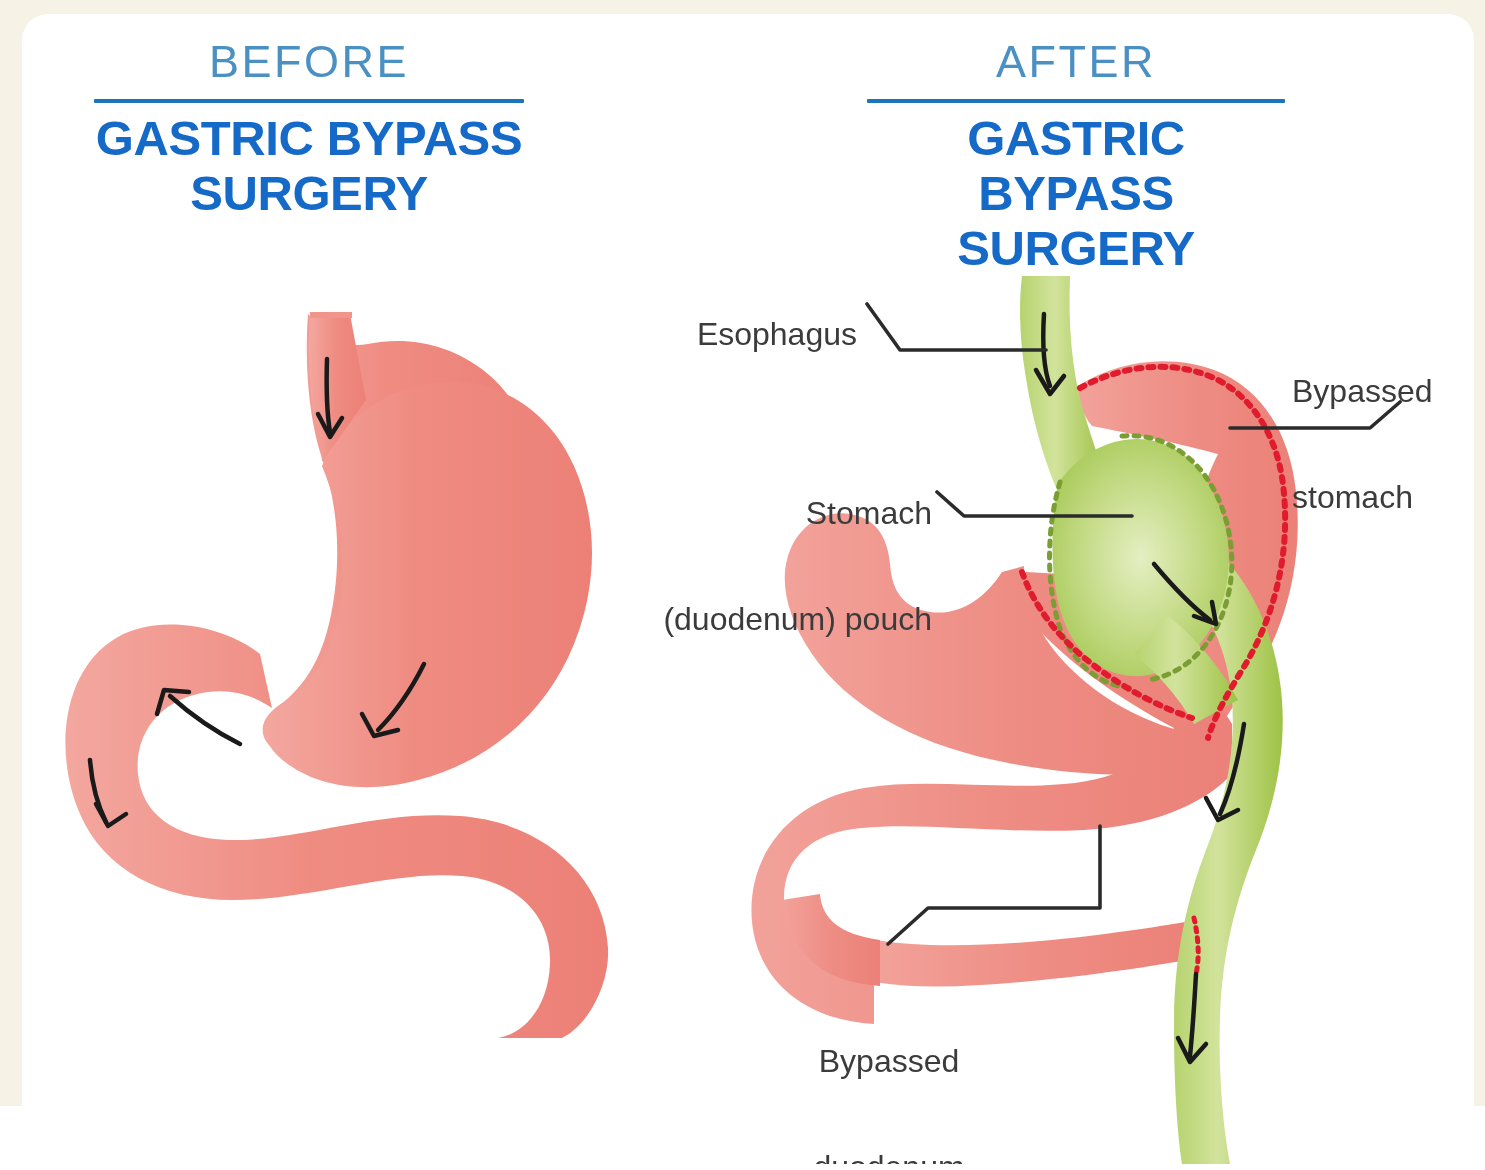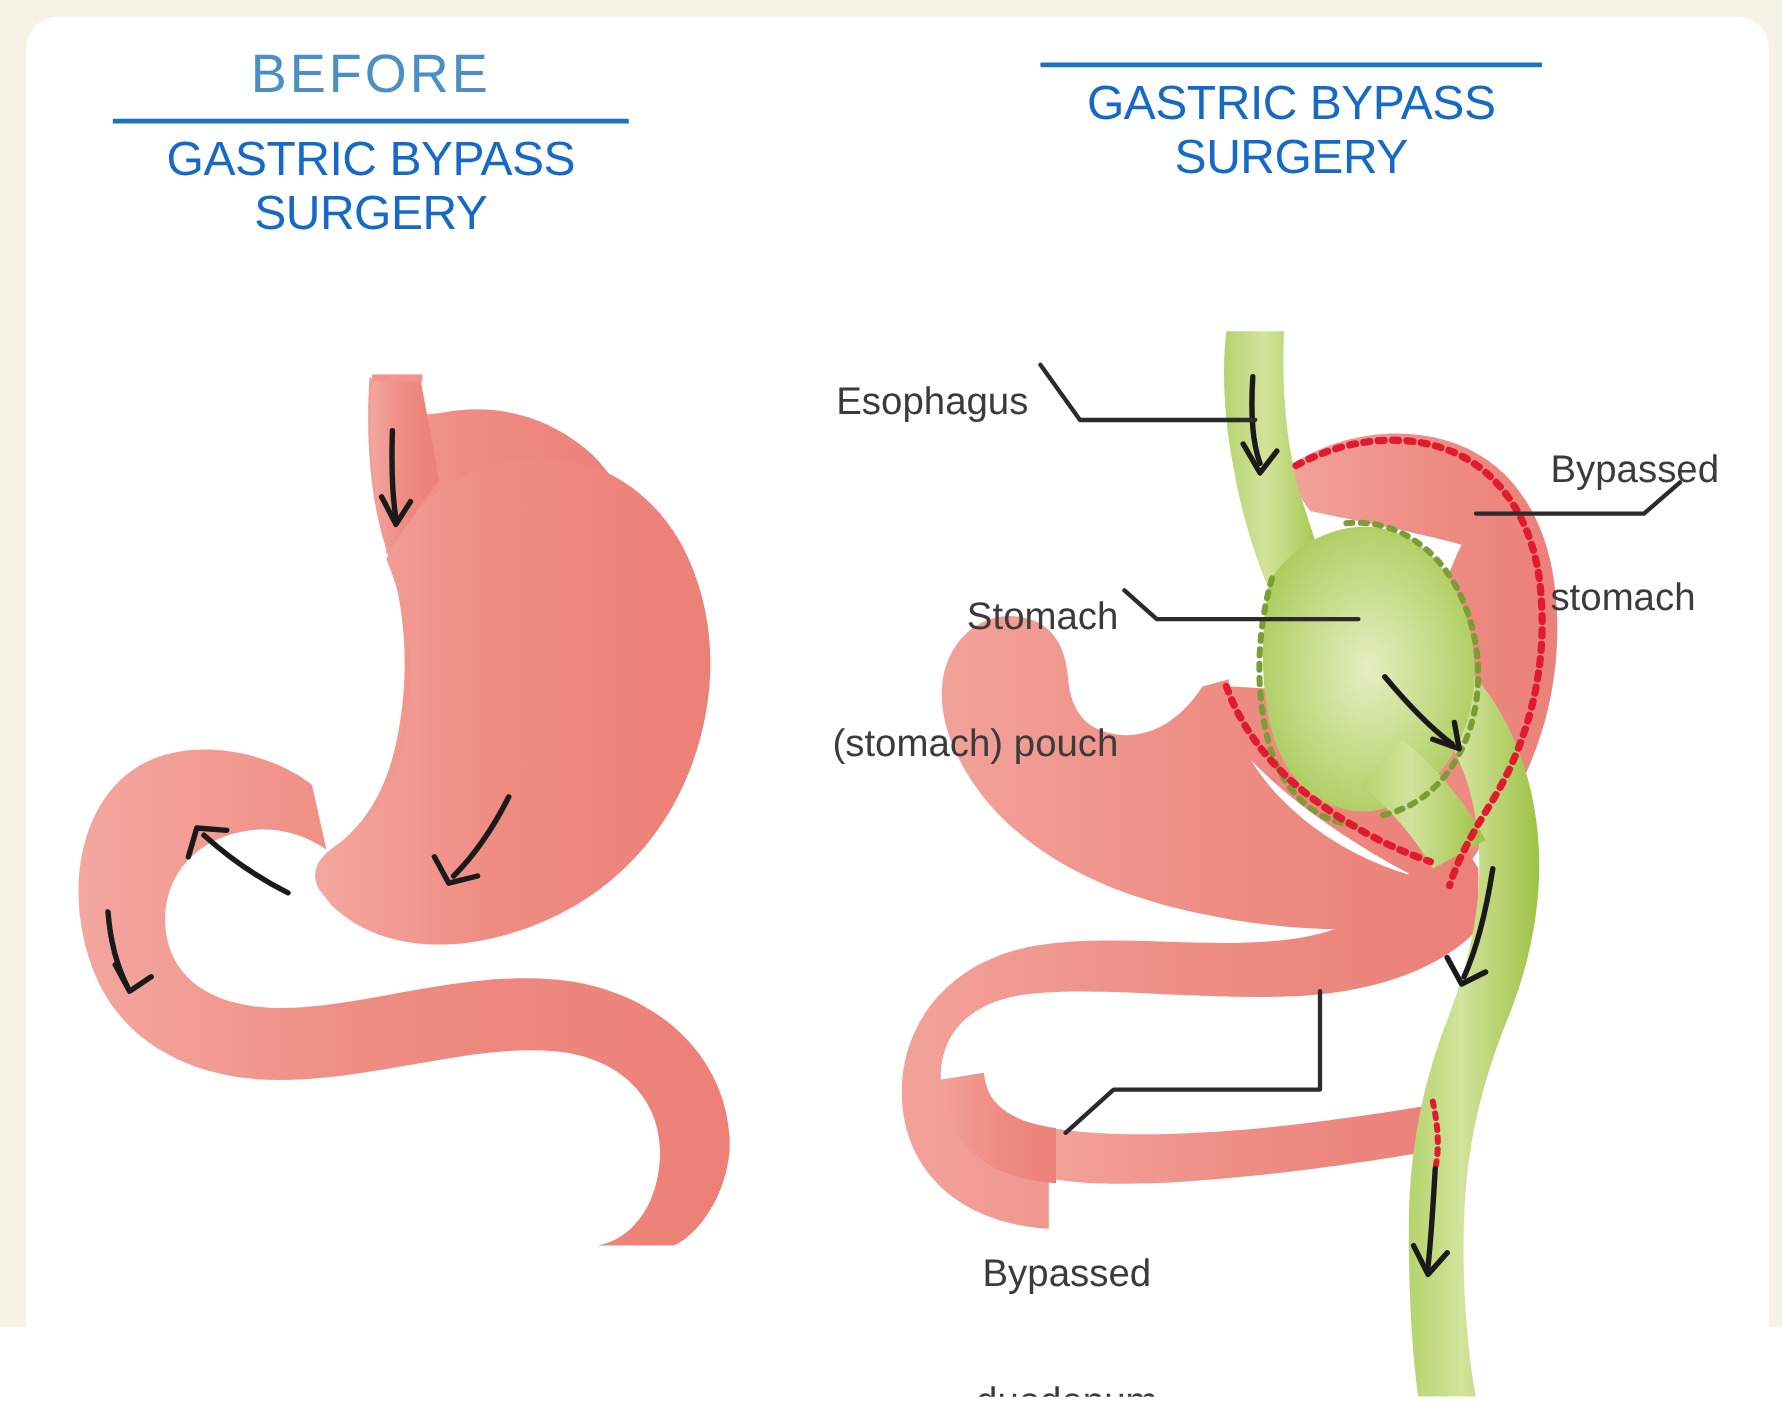--- a/index.html
+++ b/index.html
@@ -43,22 +43,22 @@
     line-height: 1.05;
     white-space: nowrap;
   }
   .rule {
     height: 4px;
     background: #1b75bc;
     margin: 14px 0 8px 0;
     border-radius: 1px;
   }
   .proc {
-    font-size: 40px;
-    font-weight: 400;
+    font-size: 49px;
+    font-weight: 700;
     letter-spacing: -0.4px;
     color: #1569c7;
     line-height: 1.12;
   }
 
   
   .stage { position: absolute; top: 0; left: 0; }
   #svg-before { left: 0px;   top: 0px; }
   #svg-after  { left: 0px;   top: 0px; }
 
@@ -82,20 +82,21 @@
   <div id="card">
 
     <div class="panel-head" id="head-before">
       <div class="phase">BEFORE</div>
       <div class="rule"></div>
       <div class="proc">GASTRIC BYPASS</div>
       <div class="proc">SURGERY</div>
     </div>
 
     <div class="panel-head" id="head-after">
+      <div class="phase">AFTER</div>
       <div class="rule"></div>
       <div class="proc">GASTRIC BYPASS</div>
       <div class="proc">SURGERY</div>
     </div>
 
     <svg class="stage" id="svg-before" width="640" height="1150" viewBox="0 0 640 1150">
       <defs>
         <linearGradient id="pinkG" x1="0" y1="0" x2="1" y2="0">
           <stop offset="0%" stop-color="#f3a79f"></stop>
           <stop offset="45%" stop-color="#ef8c82"></stop>
@@ -304,21 +305,21 @@
         <path d="M 915 478 L 942 502 L 1110 502"></path>
         <path d="M 1378 388 L 1348 414 L 1208 414"></path>
         <path d="M 866 930 L 906 894 L 1078 894 L 1078 812"></path>
       </g>
     </svg>
 
     <div class="lbl" id="lbl-esophagus">Esophagus</div>
 
     <div class="lbl" id="lbl-pouch">
       <div>Stomach</div>
-      <div>(stomach) pouch</div>
+      <div>(duodenum) pouch</div>
     </div>
 
     <div class="lbl" id="lbl-bypstom">
       <div>Bypassed</div>
       <div>stomach</div>
     </div>
 
     <div class="lbl" id="lbl-bypduo">
       <div>Bypassed</div>
       <div>duodenum</div>

